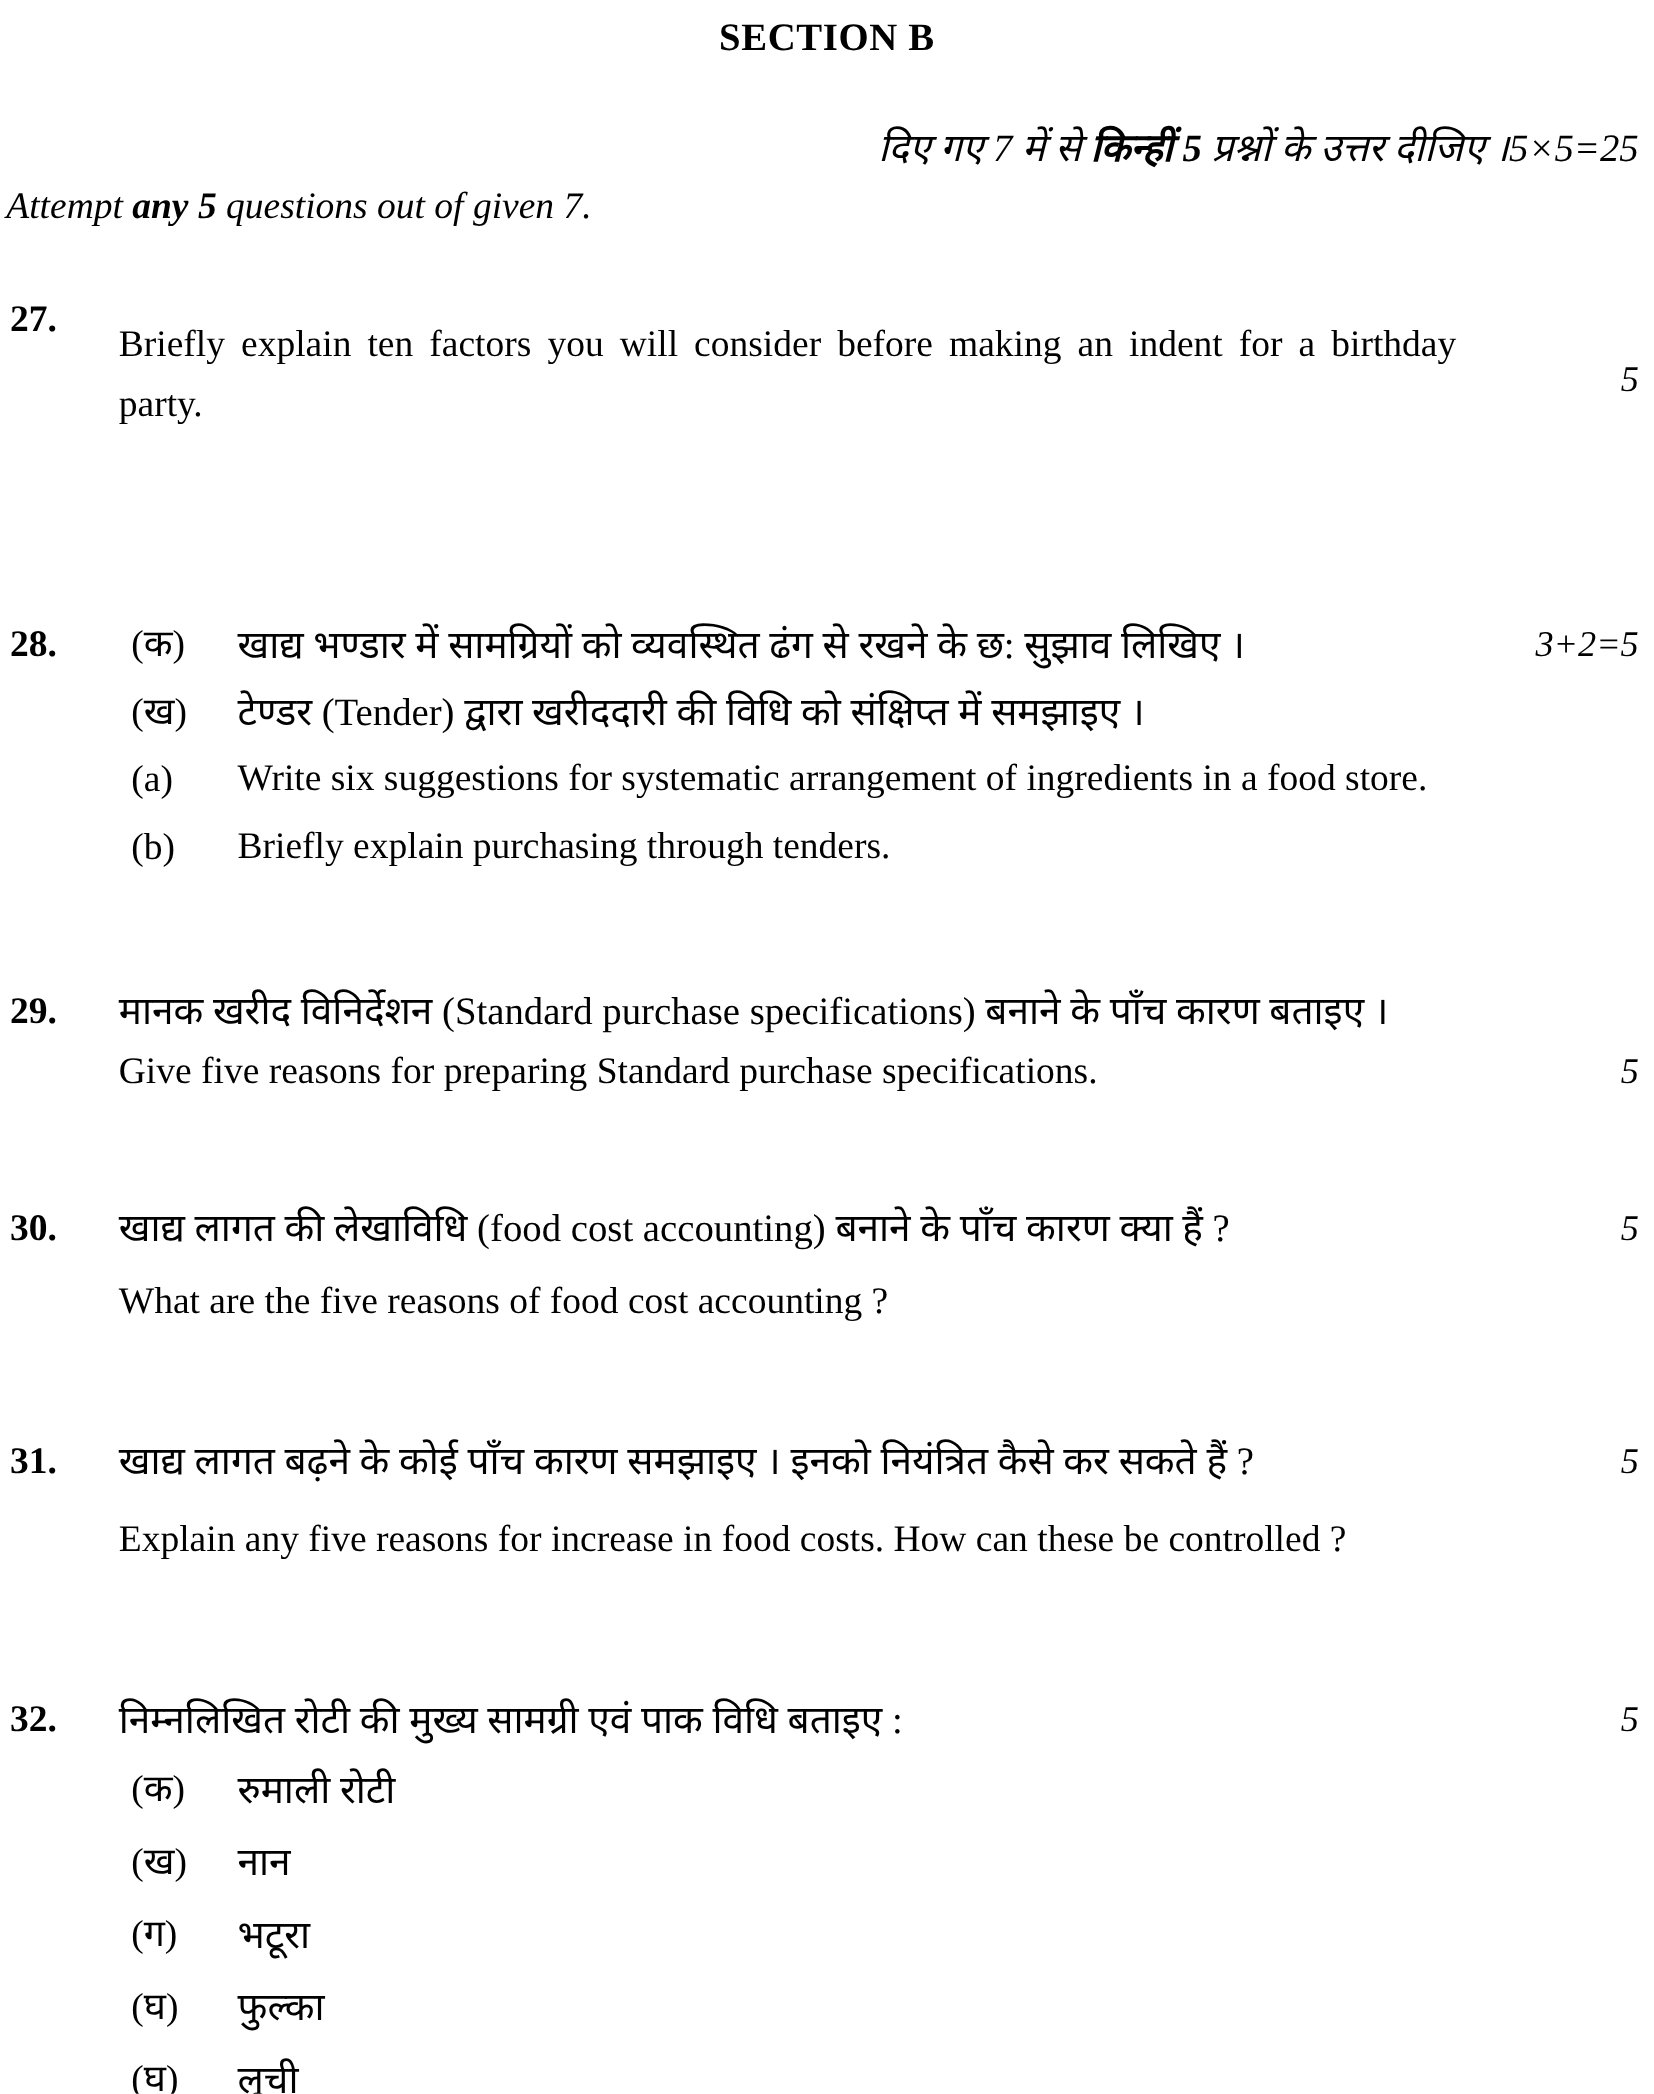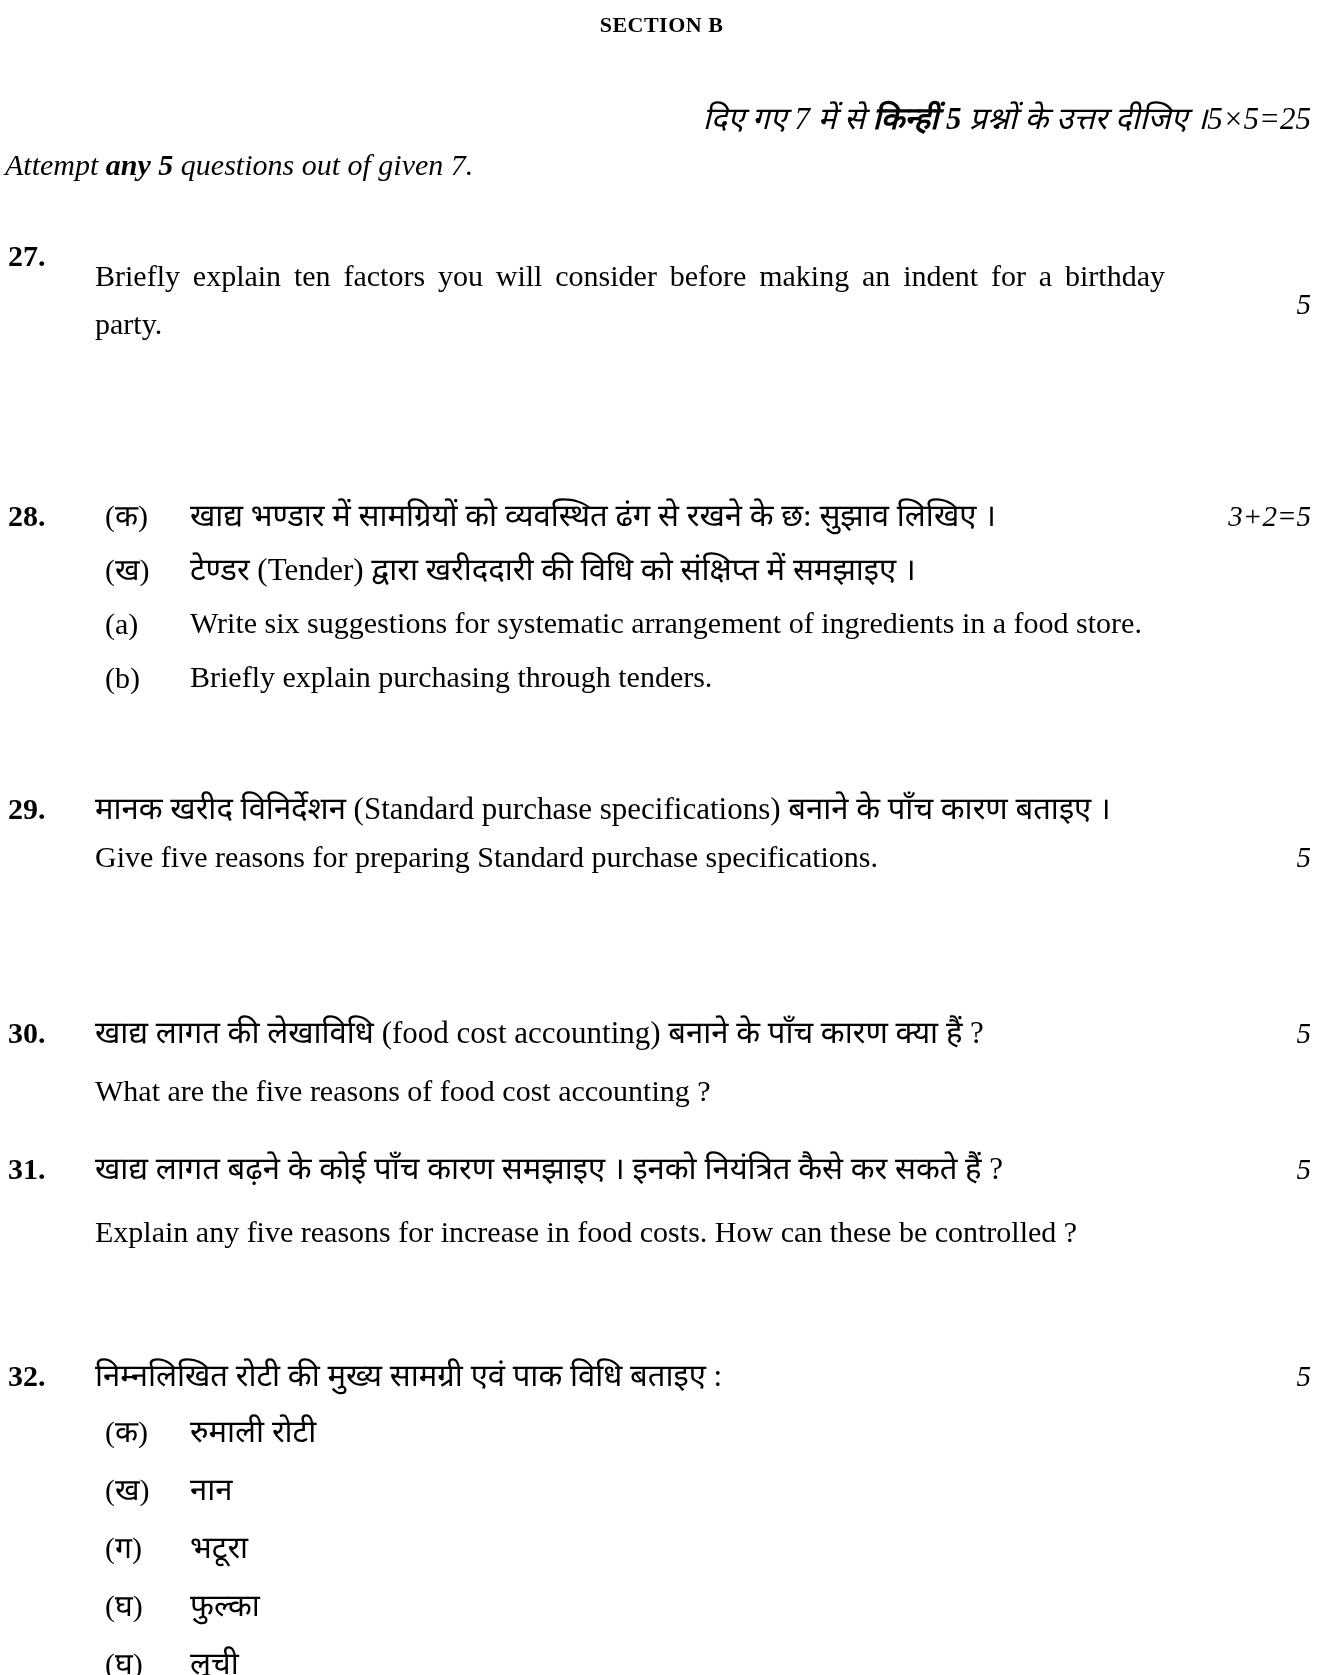--- a/index.html
+++ b/index.html
@@ -9,21 +9,21 @@
     height:1675px;
     background:#ffffff;
     color:#000000;
     font-family:"Liberation Serif","DejaVu Serif",serif;
     overflow:hidden;
   }
   .section-title {
     position:absolute; top:12px; left:0; right:0;
     text-align:center;
     font-weight:bold;
-    font-size:22px;
+    font-size:31px;
     letter-spacing:0.5px;
   }
   .instr-row {
     position:absolute; top:96px; left:0; right:0;
     display:flex; justify-content:flex-end; align-items:baseline;
     padding:0 12px 0 8px;
     font-size:31px;
     font-style:italic;
   }
   .instr-en {
@@ -64,21 +64,21 @@
   }
   .subtext { flex:1; }
   .subtext.hi, .subtext.en { line-height:48px; }
   .items { margin-top:8px; }
   .items .subrow { margin-bottom:10px; }
   #q27 { top:232px; }
   #q27 .en { margin-top:20px; }
   #q28 { top:492px; }
   #q28 .subtext.en { line-height:46px; }
   #q29 { top:785px; }
-  #q30 { top:1009px; }
+  #q30 { top:959px; }
   #q30 .en { margin-top:10px; }
   #q31 { top:1145px; }
   #q31 .en { margin-top:15px; }
   #q32 { top:1352px; }
 </style>
 </head>
 <body>
 
 <div class="page">
 

